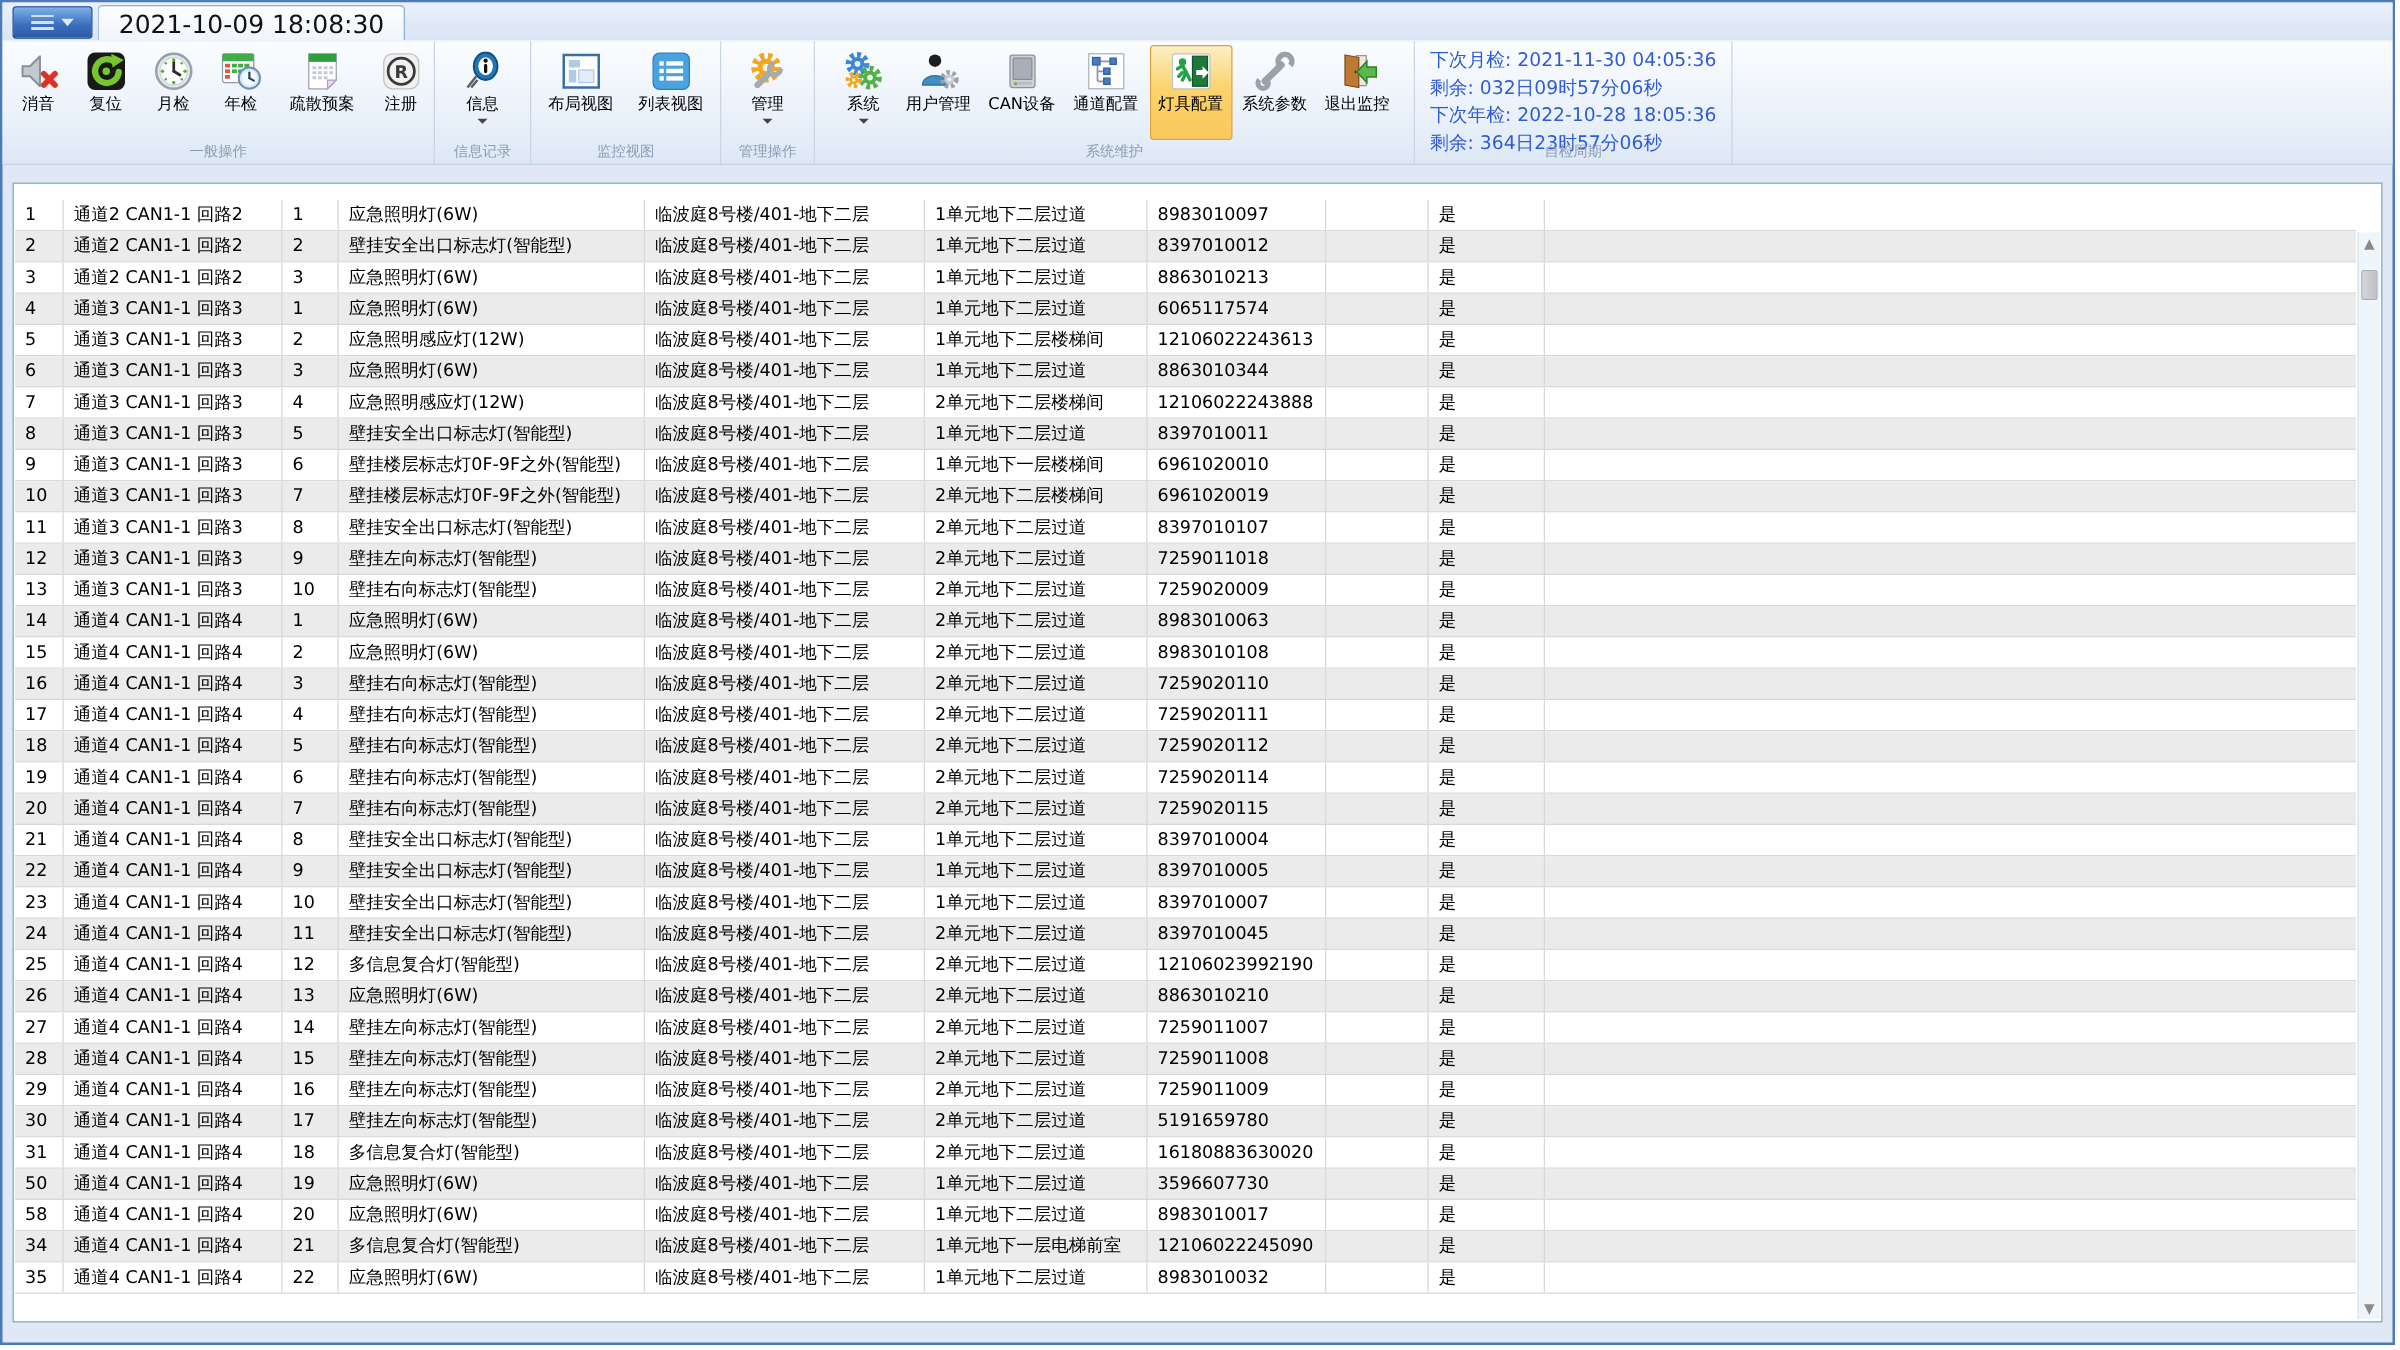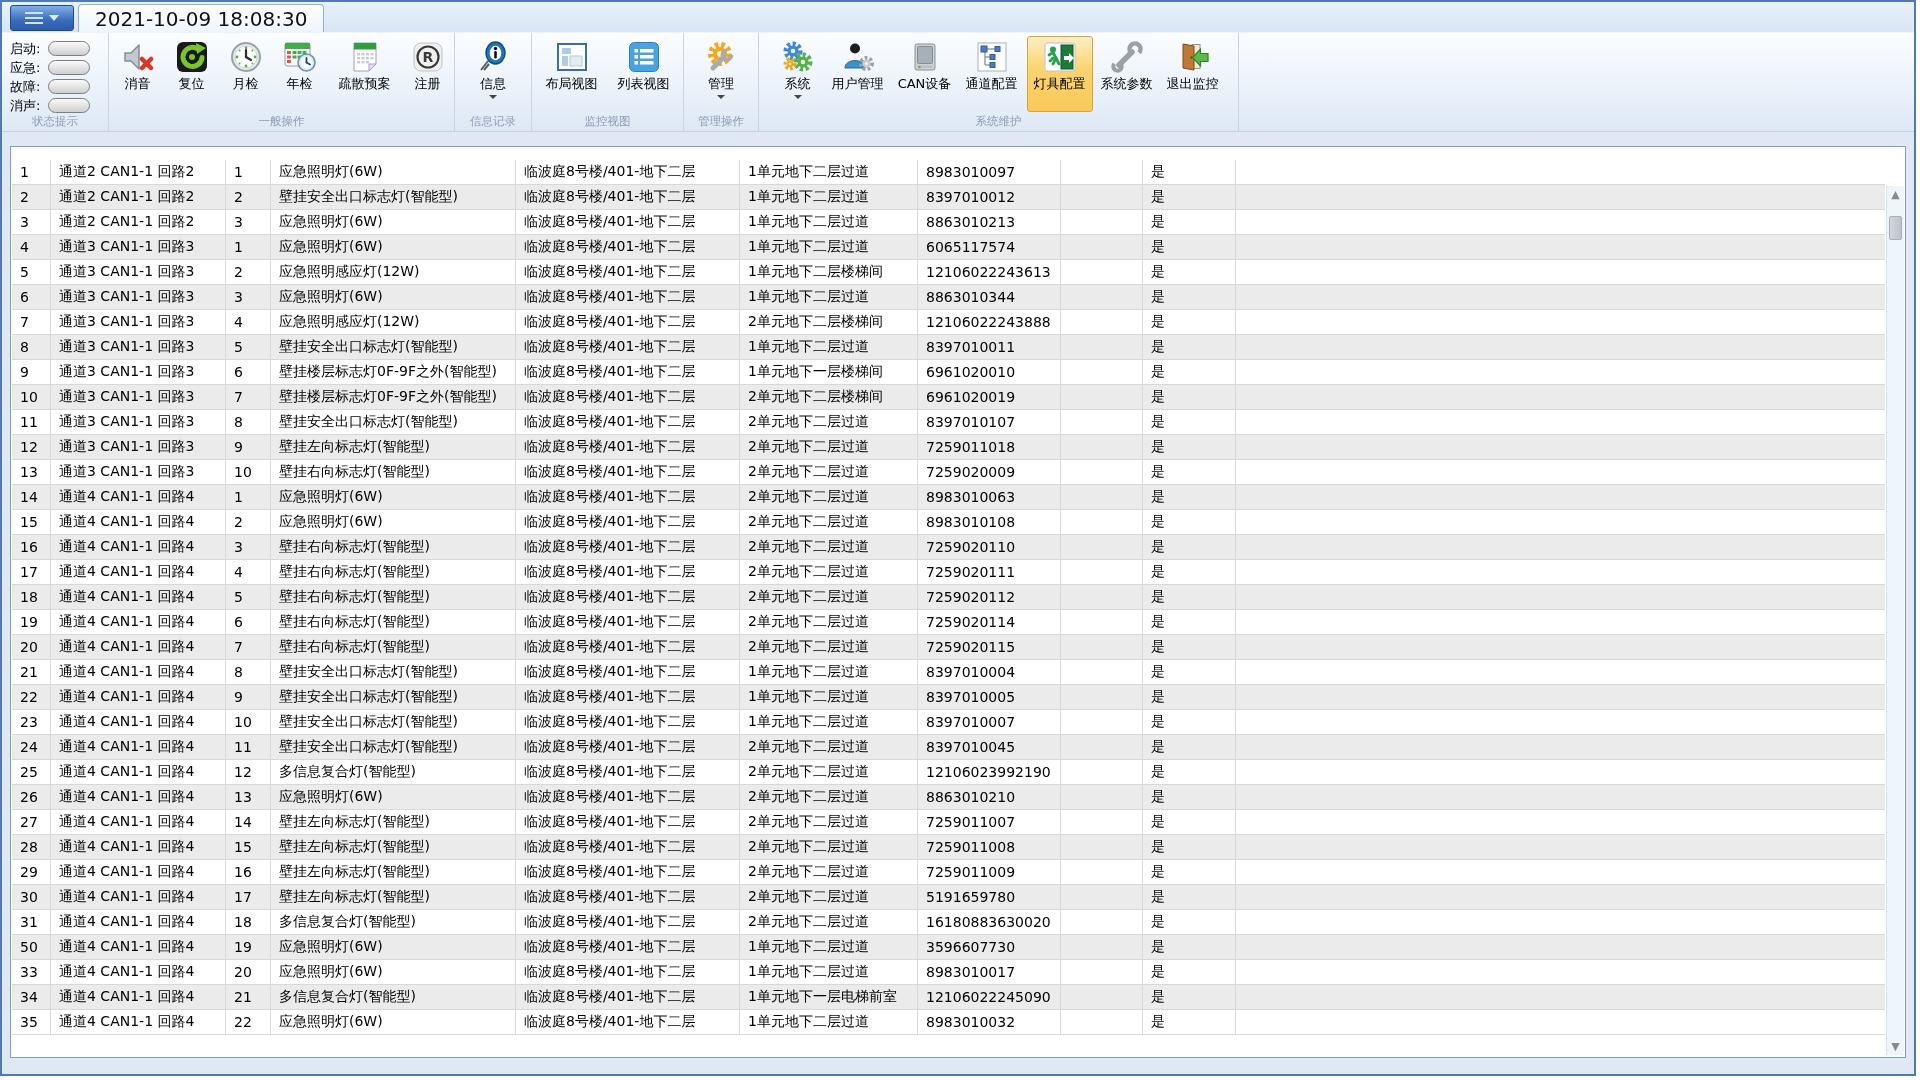--- a/index.html
+++ b/index.html
@@ -92,41 +92,20 @@
       <span class="mlines"></span>
       <span class="marrow"></span>
     </div>
     <div id="window-tab">
       <span>2021-10-09 18:08:30</span>
     </div>
   </div>
 
   <div id="ribbon">
 
-    <div class="group" id="status-group">
-      <div class="status-rows">
-        <div class="status-row">
-          <span class="status-label">启动:</span>
-          <span class="led"></span>
-        </div>
-        <div class="status-row">
-          <span class="status-label">应急:</span>
-          <span class="led"></span>
-        </div>
-        <div class="status-row">
-          <span class="status-label">故障:</span>
-          <span class="led"></span>
-        </div>
-        <div class="status-row">
-          <span class="status-label">消声:</span>
-          <span class="led"></span>
-        </div>
-      </div>
-      <div class="group-label">状态提示</div>
-    </div>
 
     <div class="group" style="width:346px">
       <div class="btn-row">
         <button class="tbtn" style="width:52px">
           <span class="ticon">
             <svg viewBox="0 0 32 32">
                 <polygon points="3,12 9,12 17,4 17,28 9,20 3,20" fill="#c2c8cf" stroke="#868d96" stroke-width="1.5" stroke-linejoin="round"></polygon>
                 <g stroke="#dd3327" stroke-width="4.5" stroke-linecap="round">
                   <line x1="20" y1="18" x2="29" y2="27"></line>
                   <line x1="29" y1="18" x2="20" y2="27"></line>
@@ -404,20 +383,29 @@
                 <circle cx="14.5" cy="16.5" r="1.1" fill="#5e3a14"></circle>
                 <path d="M31 12.5 h-7.5 v-4.5 l-8 8.5 8 8.5 v-4.5 H31 z" fill="#5cb84a" stroke="#2e8424" stroke-width="1.2"></path>
               </svg>
           </span>
           <span class="tlabel">退出监控</span>
         </button>
       </div>
       <div class="group-label">系统维护</div>
     </div>
 
+    <div class="group" id="selfcheck-group">
+      <div class="selfcheck-lines">
+        <div class="selfcheck-line">下次月检: 2021-11-30 04:05:36</div>
+        <div class="selfcheck-line">剩余: 032日09时57分06秒</div>
+        <div class="selfcheck-line">下次年检: 2022-10-28 18:05:36</div>
+        <div class="selfcheck-line">剩余: 364日23时57分06秒</div>
+      </div>
+      <div class="group-label">自检周期</div>
+    </div>
 
     <div class="group" id="ribbon-filler"></div>
   </div>
 
   <div id="table-panel">
     <div id="grid">
         <div class="tr">
           <div class="td" style="width: 39px;">1</div>
           <div class="td" style="width: 175px;">通道2 CAN1-1 回路2</div>
           <div class="td" style="width: 45px;">1</div>
@@ -795,21 +783,21 @@
           <div class="td" style="width: 45px;">19</div>
           <div class="td" style="width: 245px;">应急照明灯(6W)</div>
           <div class="td" style="width: 224px;">临波庭8号楼/401-地下二层</div>
           <div class="td" style="width: 178px;">1单元地下二层过道</div>
           <div class="td" style="width: 143px;">3596607730</div>
           <div class="td" style="width: 82px;"></div>
           <div class="td" style="width: 93px;">是</div>
           <div class="td" style="flex: 1 1 auto; border-right: none;"></div>
         </div>
         <div class="tr">
-          <div class="td" style="width: 39px;">33</div>
+          <div class="td" style="width: 39px;">58</div>
           <div class="td" style="width: 175px;">通道4 CAN1-1 回路4</div>
           <div class="td" style="width: 45px;">20</div>
           <div class="td" style="width: 245px;">应急照明灯(6W)</div>
           <div class="td" style="width: 224px;">临波庭8号楼/401-地下二层</div>
           <div class="td" style="width: 178px;">1单元地下二层过道</div>
           <div class="td" style="width: 143px;">8983010017</div>
           <div class="td" style="width: 82px;"></div>
           <div class="td" style="width: 93px;">是</div>
           <div class="td" style="flex: 1 1 auto; border-right: none;"></div>
         </div>

